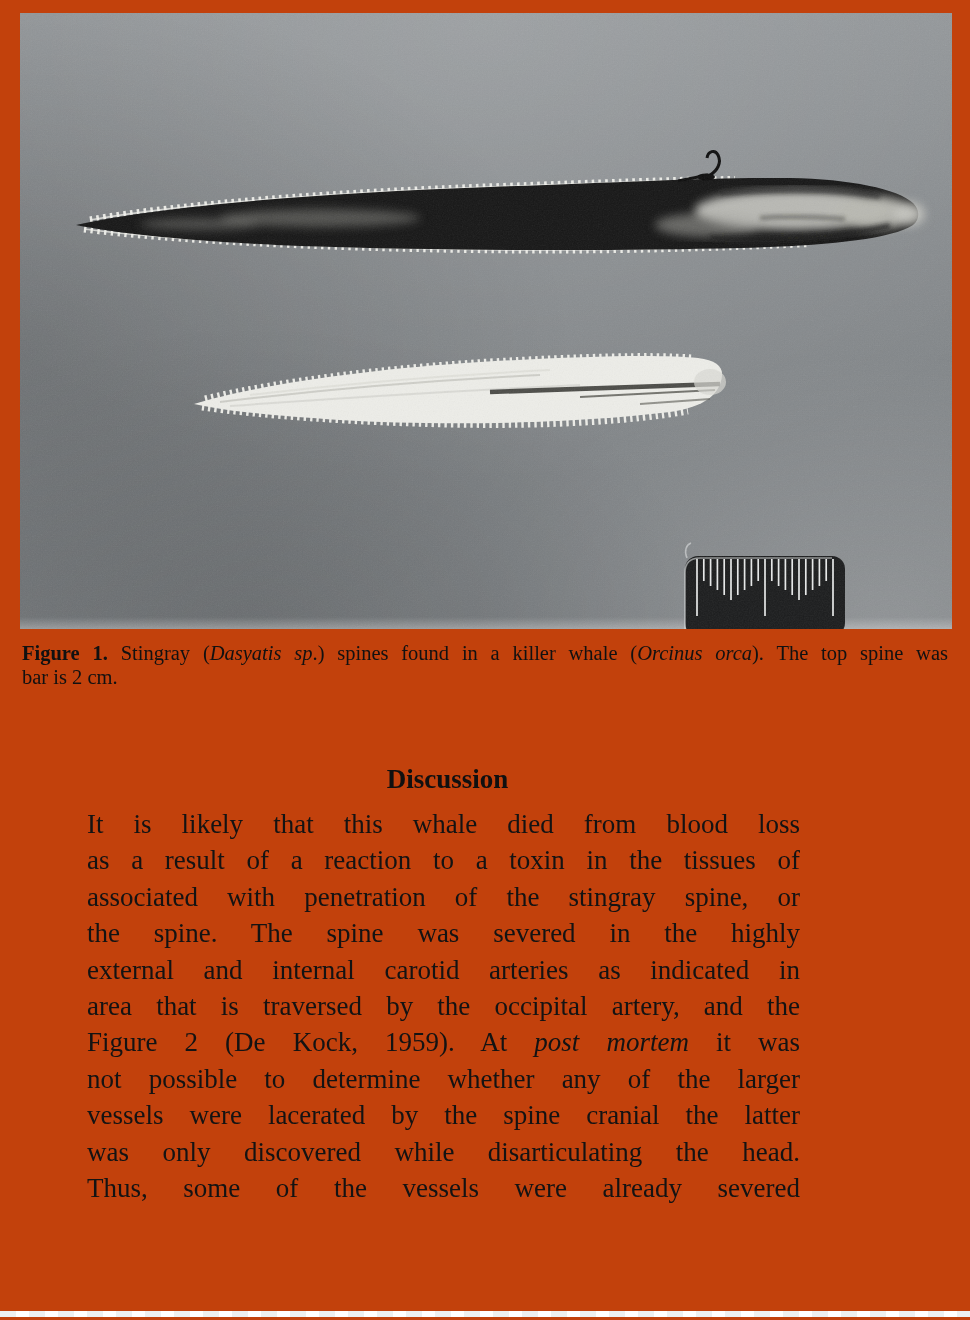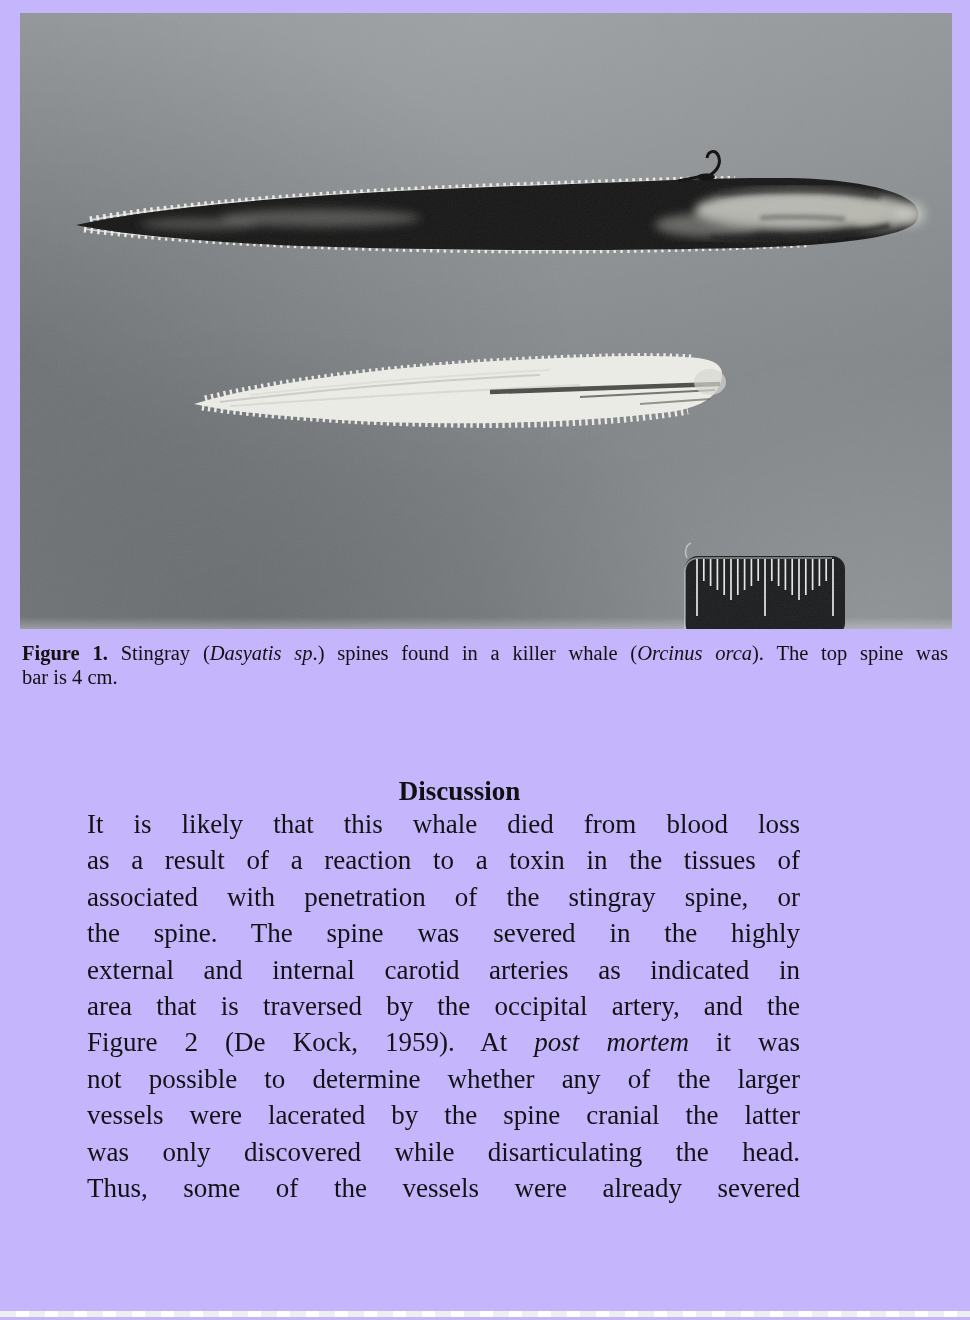--- a/index.html
+++ b/index.html
@@ -1,33 +1,33 @@
 <!DOCTYPE html>
 <html><head>
 <meta charset="utf-8">
 <style>
   html,body { margin:0; padding:0; background:#ffffff; }
   .page {
-    position:relative; width:970px; height:1320px; background:#c4b5fd;
+    position:relative; width:970px; height:1320px; background:#c2410c;
     font-family:"Liberation Serif", serif; color:#141414; overflow:hidden;
   }
   .photo {
     position:absolute; left:20px; top:13px; width:932px; height:616px;
   }
   .photo svg { display:block; width:100%; height:100%; }
   .figcap {
     position:absolute; left:22px; top:641px; width:926px;
     font-size:20.5px; line-height:24px; color:#111111;
   }
   .figcap .cap-line { text-align:justify; }
   .figcap .cap-line.just { text-align-last:justify; }
   .figcap b { font-weight:bold; }
   .it { font-style:italic; }
   .sec-heading {
-    position:absolute; left:87px; top:760px; width:713px; margin:16px;
+    position:absolute; left:87px; top:760px; width:713px; margin:4px;
     text-align:center; font-size:27px; font-weight:bold; color:#101010;
   }
   .body-text {
     position:absolute; left:87px; top:806px; width:713px;
     font-size:27px; line-height:36.4px; color:#131313;
   }
   .body-text .bline { text-align:justify; text-align-last:justify; }
   .perforation {
     position:absolute; left:0; top:1311px; width:970px; height:6px;
     background:repeating-linear-gradient(90deg, #edf0f1 0 16px, #ffffff 16px 29px);
@@ -175,21 +175,21 @@
           <line x1="813" y1="546" x2="813" y2="603"></line>
         </g>
       </g>
 
       <rect width="932" height="616" filter="url(#grain)" opacity="0.10"></rect>
     </svg>
   </div>
 
   <div class="figcap">
       <div class="cap-line just"><b>Figure 1.</b><span> Stingray (</span><span class="it">Dasyatis sp</span><span>.) spines found in a killer whale (</span><span class="it">Orcinus orca</span><span>). The top spine was</span></div>
-      <div class="cap-line" style="text-align-last: left;"><span>bar is 4 cm.</span></div>
+      <div class="cap-line" style="text-align-last: left;"><span>bar is 2 cm.</span></div>
     </div>
 
   <h2 class="sec-heading">Discussion</h2>
 
   <div class="body-text">
       <div class="bline just"><span>It is likely that this whale died from blood loss</span></div>
       <div class="bline just"><span>as a result of a reaction to a toxin in the tissues of</span></div>
       <div class="bline just"><span>associated with penetration of the stingray spine, or</span></div>
       <div class="bline just"><span>the spine. The spine was severed in the highly</span></div>
       <div class="bline just"><span>external and internal carotid arteries as indicated in</span></div>

